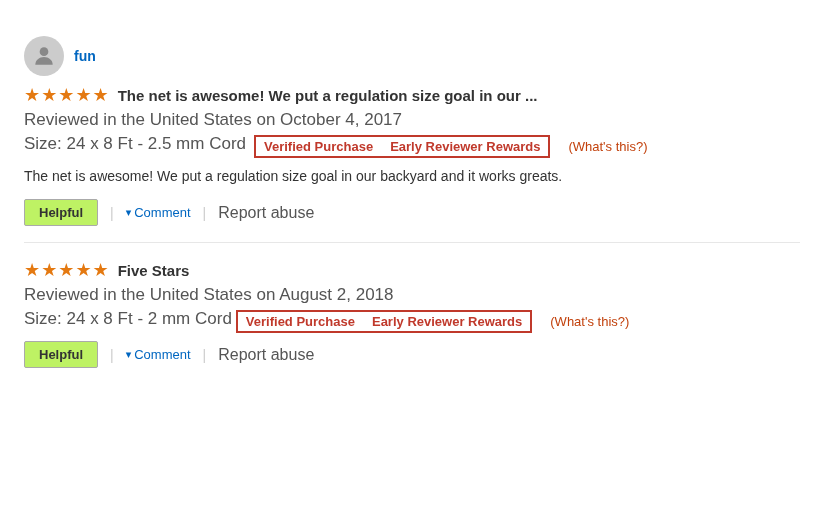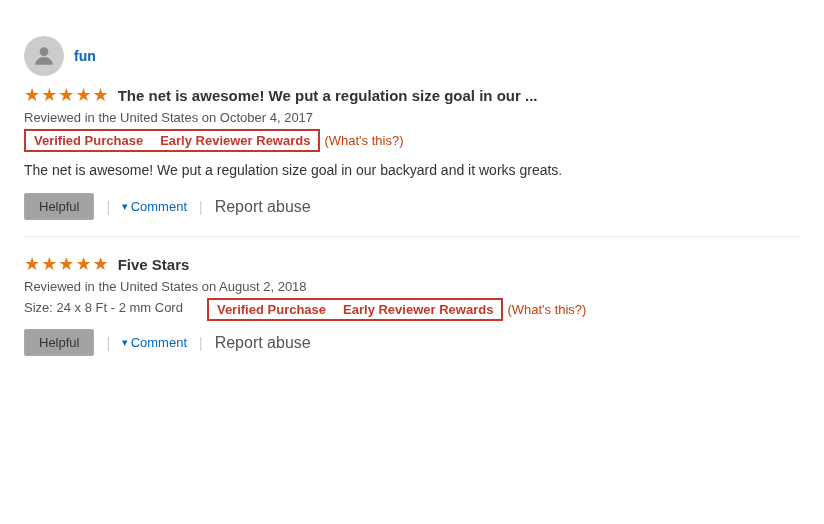--- a/index.html
+++ b/index.html
@@ -55,36 +55,36 @@
       color: #e47911;
       font-size: 18px;
       letter-spacing: 1px;
     }
     .review-title {
       font-weight: bold;
       font-size: 15px;
       color: #333;
     }
     .review-meta {
-      font-size: 13px;
+      font-size: 17px;
       color: #555;
       margin-bottom: 4px;
     }
     .badges-row {
       display: flex;
       align-items: center;
       gap: 0;
       margin-bottom: 8px;
       flex-wrap: wrap;
     }
     .badge-box {
       border: 2px solid #c0392b;
       display: flex;
       align-items: flex-start;
-      margin-right: 0;
+      margin-right: 14px;
     }
     .badge {
       font-size: 13px;
       color: #c0392b;
       font-weight: 600;
       padding: 2px 8px;
       white-space: nowrap;
     }
     .badge-divider {
       width: 1px;
@@ -102,26 +102,27 @@
       margin-bottom: 12px;
       line-height: 1.5;
     }
     .actions-row {
       display: flex;
       align-items: center;
       gap: 12px;
     }
     .helpful-btn {
       border: 1px solid #aaa;
-      background: #a3a3a3;
+      background: #bef264;
       padding: 5px 14px;
       font-size: 13px;
       color: #333;
       cursor: pointer;
       border-radius: 2px;
+      font-weight: bold;
     }
     .separator {
       color: #ccc;
       font-size: 14px;
     }
     .comment-link {
       color: #0066c0;
       font-size: 13px;
       cursor: pointer;
       display: flex;
@@ -156,20 +157,21 @@
     </div>
 
     <div class="stars-title-row">
       <span class="stars">★★★★★</span>
       <span class="review-title">The net is awesome! We put a regulation size goal in our ...</span>
     </div>
 
     <div class="review-meta">Reviewed in the United States on October 4, 2017</div>
 
     <div class="badges-row">
+      <span class="size-info review-meta" style="margin-right:8px;">Size: 24 x 8 Ft - 2.5 mm Cord</span>
       <div class="badge-box">
         <span class="badge">Verified Purchase</span>
         <div class="badge-divider"></div>
         <span class="badge">Early Reviewer Rewards</span>
       </div>
       <span class="whats-this">(What's this?)</span>
     </div>
 
     <div class="review-body">The net is awesome! We put a regulation size goal in our backyard and it works greats.</div>
 
@@ -187,21 +189,21 @@
     <div class="review">
 
     <div class="stars-title-row">
       <span class="stars">★★★★★</span>
       <span class="review-title">Five Stars</span>
     </div>
 
     <div class="review-meta">Reviewed in the United States on August 2, 2018</div>
 
     <div class="badges-row">
-      <span class="size-info review-meta" style="margin-right:24px;">Size: 24 x 8 Ft - 2 mm Cord</span>
+      <span class="size-info review-meta" style="margin-right:4px;">Size: 24 x 8 Ft - 2 mm Cord</span>
       <div class="badge-box">
         <span class="badge">Verified Purchase</span>
         <div class="badge-divider"></div>
         <span class="badge">Early Reviewer Rewards</span>
       </div>
       <span class="whats-this">(What's this?)</span>
     </div>
 
 
     <div class="actions-row">

